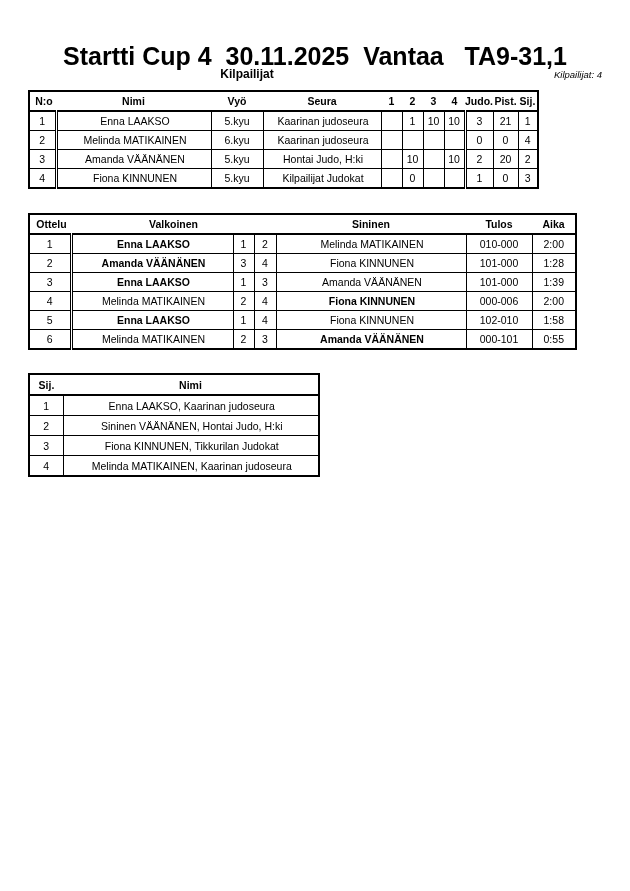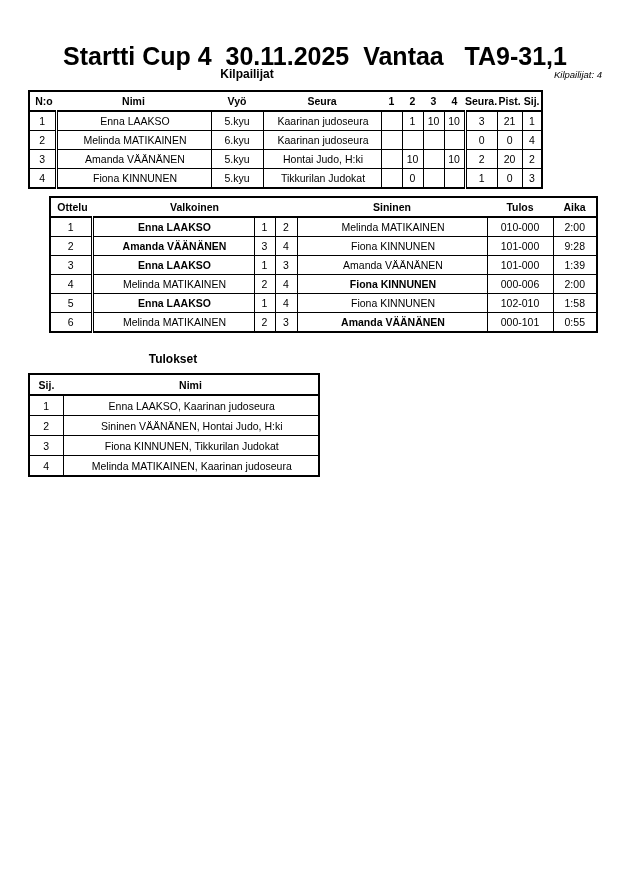--- a/index.html
+++ b/index.html
@@ -11,21 +11,21 @@
   .heading{position:absolute;text-align:center;font-weight:bold;font-size:12px;}
   #h-competitors{top:67px;left:28px;width:438px;}
   #h-matches{top:196px;left:28px;width:547px;}
   #h-results{top:352px;left:28px;width:290px;}
 
   table{position:absolute;border-collapse:collapse;table-layout:fixed;
         background:#fff;border:2px solid #000;}
   td{border:1px solid #000;font-size:10.5px;height:18px;padding:0;
      vertical-align:middle;overflow:hidden;white-space:nowrap;}
   .t1{top:90px;left:28px;}
-  .t2{top:196px;left:28px;margin-left:21px;}
+  .t2{top:213px;left:28px;}
   .t3{top:373px;left:28px;}
   .t3 td{height:19px;}
 
   thead td{font-weight:bold;border-left-style:hidden;border-right-style:hidden;
            border-bottom:2px solid #000;}
   thead td.hl{border-left:1px solid #000;}
   thead td.hl2{border-left:3px double #000;}
   thead td.hedge-l{border-left:2px solid #000;}
   thead td.hedge-r{border-right:2px solid #000;}
 
@@ -61,21 +61,21 @@
     <thead>
       <tr>
         <td class="left hedge-l">N:o</td>
         <td class="center">Nimi</td>
         <td class="center">Vyö</td>
         <td class="center">Seura</td>
         <td class="center hl">1</td>
         <td class="center">2</td>
         <td class="center">3</td>
         <td class="center">4</td>
-        <td class="center hl2">Seura.</td>
+        <td class="center hl2">Judo.</td>
         <td class="center">Pist.</td>
         <td class="center hedge-r">Sij.</td>
       </tr>
     </thead>
     <tbody>
       <tr>
         <td class="center">1</td>
         <td class="left sep">Enna LAAKSO</td>
         <td class="center">5.kyu</td>
         <td class="left">Kaarinan judoseura</td>
@@ -110,21 +110,21 @@
         <td class="center"></td>
         <td class="center">10</td>
         <td class="center sep">2</td>
         <td class="center">20</td>
         <td class="center">2</td>
       </tr>
       <tr>
         <td class="center">4</td>
         <td class="left sep">Fiona KINNUNEN</td>
         <td class="center">5.kyu</td>
-        <td class="left">Tikkurilan Judokat</td>
+        <td class="left">Kilpailijat Judokat</td>
         <td class="center"></td>
         <td class="center">0</td>
         <td class="center"></td>
         <td class="center"></td>
         <td class="center sep">1</td>
         <td class="center">0</td>
         <td class="center">3</td>
       </tr>
     </tbody>
   </table>
@@ -159,21 +159,21 @@
         <td class="center">010-000</td>
         <td class="center">2:00</td>
       </tr>
       <tr>
         <td class="center">2</td>
         <td class="left sep winner">Amanda VÄÄNÄNEN</td>
         <td class="center">3</td>
         <td class="center">4</td>
         <td class="left">Fiona KINNUNEN</td>
         <td class="center">101-000</td>
-        <td class="center">9:28</td>
+        <td class="center">1:28</td>
       </tr>
       <tr>
         <td class="center">3</td>
         <td class="left sep winner">Enna LAAKSO</td>
         <td class="center">1</td>
         <td class="center">3</td>
         <td class="left">Amanda VÄÄNÄNEN</td>
         <td class="center">101-000</td>
         <td class="center">1:39</td>
       </tr>
@@ -200,21 +200,20 @@
         <td class="left sep">Melinda MATIKAINEN</td>
         <td class="center">2</td>
         <td class="center">3</td>
         <td class="left winner">Amanda VÄÄNÄNEN</td>
         <td class="center">000-101</td>
         <td class="center">0:55</td>
       </tr>
     </tbody>
   </table>
 
-  <div class="heading" id="h-results">Tulokset</div>
 
   <table class="t3">
     <colgroup>
         <col style="width:34px">
         <col style="width:256px">
       </colgroup>
     <thead>
       <tr>
         <td class="center hedge-l">Sij.</td>
         <td class="center hl hedge-r">Nimi</td>

